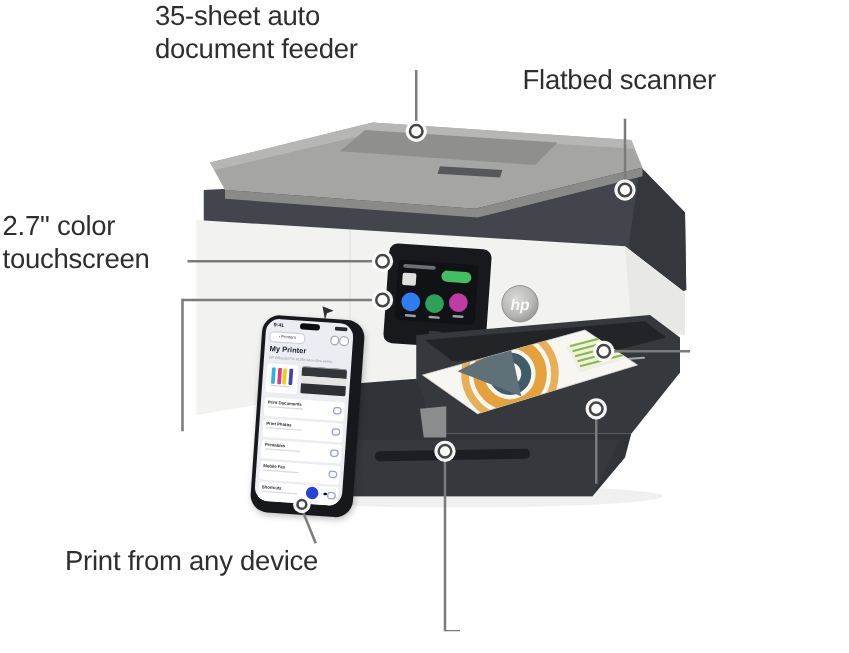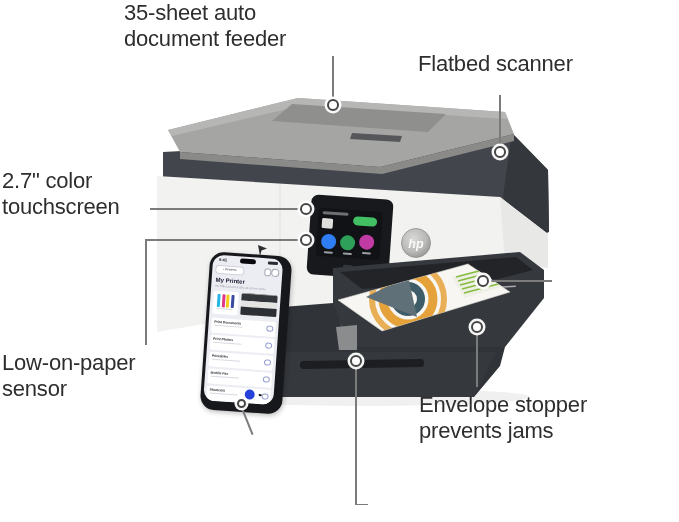--- a/index.html
+++ b/index.html
@@ -249,18 +249,15 @@
   <span class="dot d-output"></span>
   <span class="dot d-envelope"></span>
   <span class="dot d-input"></span>
   <span class="dot d-phone"></span>
 
   <div class="lbl lbl-adf">35-sheet auto
 document feeder</div>
   <div class="lbl lbl-flatbed">Flatbed scanner</div>
   <div class="lbl lbl-touch">2.7" color
 touchscreen</div>
-  <div class="lbl lbl-low">Low-on-paper
-sensor</div>
-  <div class="lbl lbl-envelope">Envelope stopper
-prevents jams</div>
+  <div class="lbl lbl-any">Print from any device</div>
 
 </div>
 
 </body></html>

